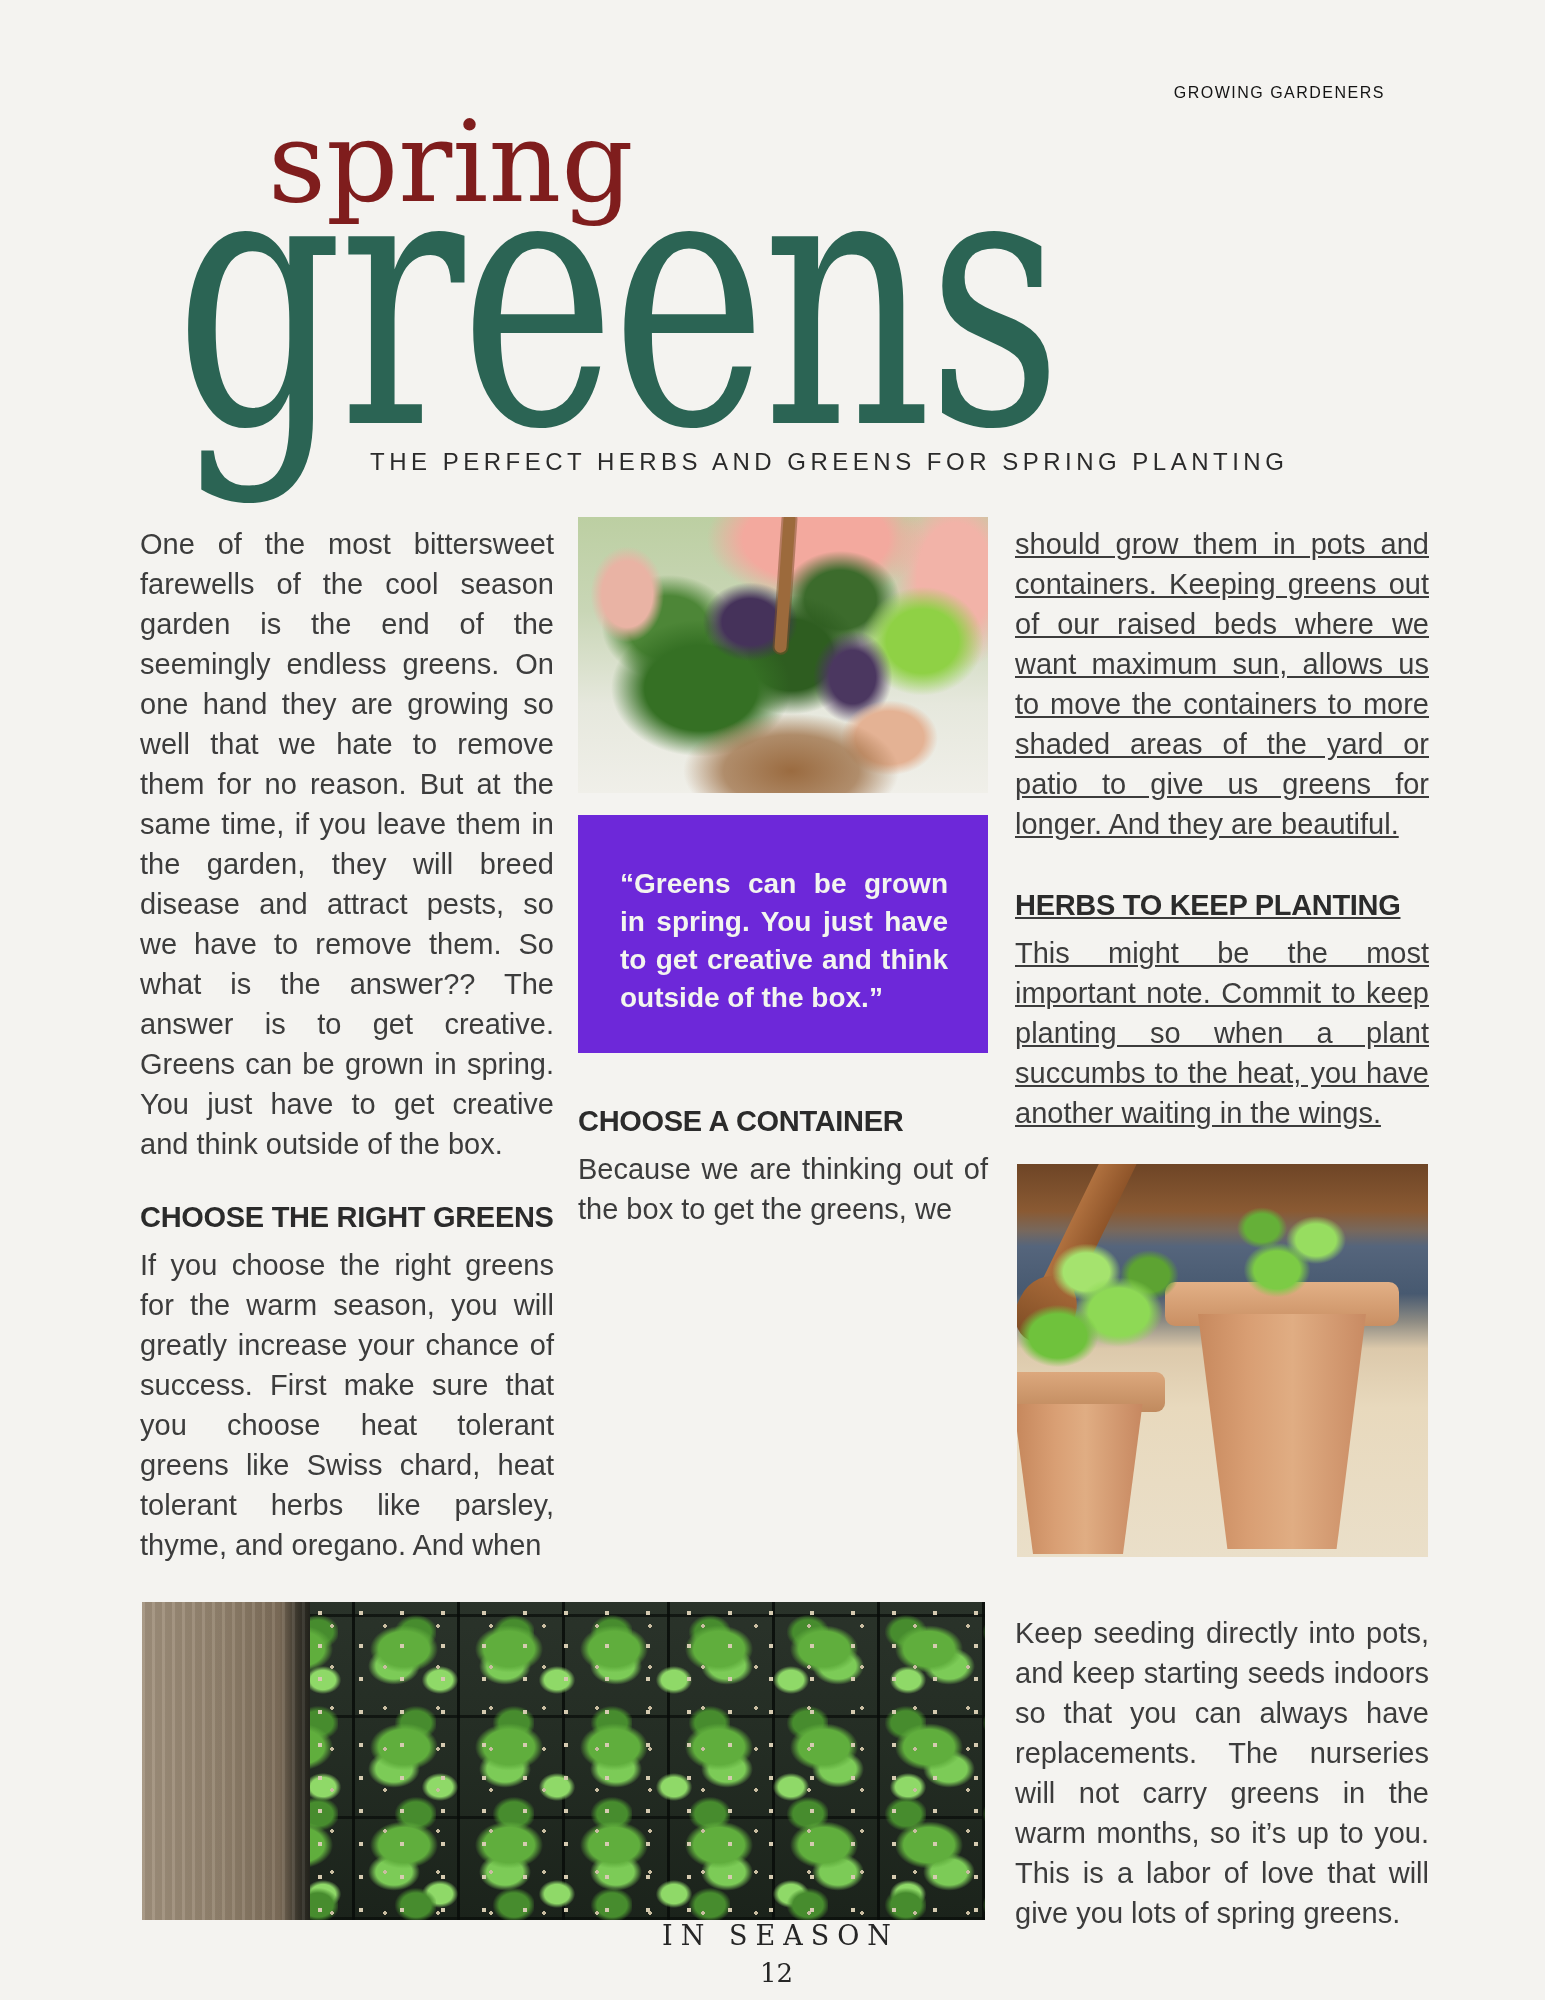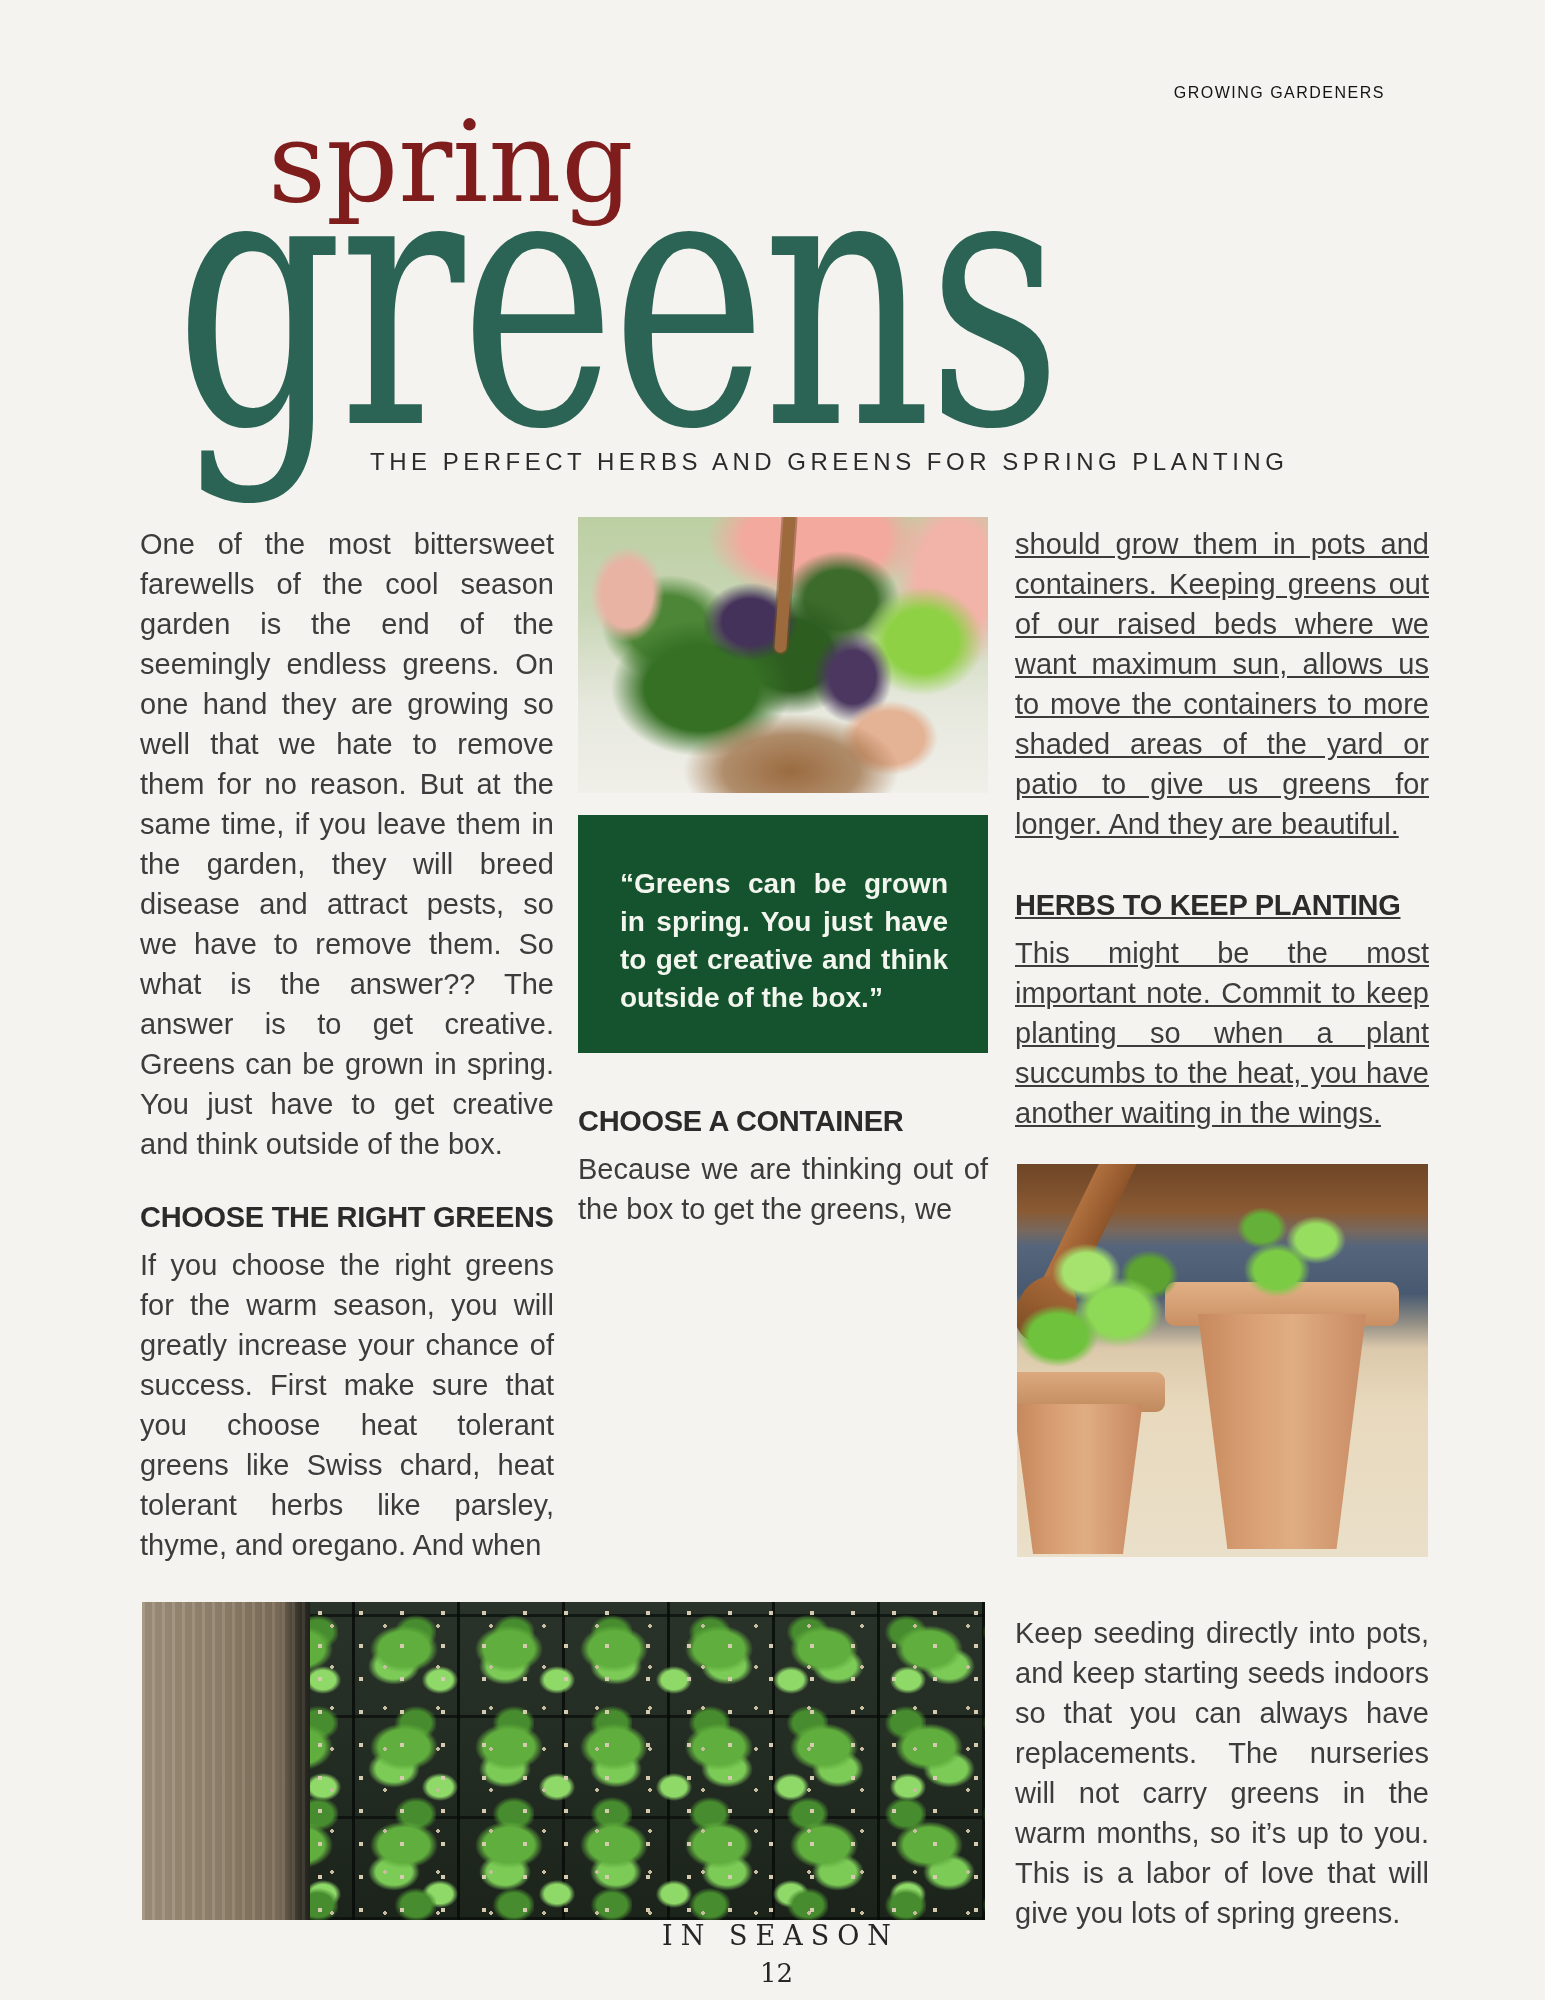--- a/index.html
+++ b/index.html
@@ -46,21 +46,21 @@
     font-weight:bold; color:#2b2b2b; letter-spacing:-0.3px;
     text-align:left; margin-bottom:8px;
   }
   .col-1 .sec-head { margin-top:33px; }
   .col-3 .head-gap { margin-top:41px; }
 
   
   .quote-box {
     margin-top:22px; margin-bottom:23px;
     width:410px; height:238px;
-    background:#14532d;
+    background:#6d28d9;
     padding:50px 40px 34px 42px;
   }
   .quote-box .q {
     color:#f3f5ef; font-weight:bold;
     font-size:28px; line-height:38px; text-align:justify;
   }
 
   
   .photo { position:relative; overflow:hidden; }
   .photo-basket {

